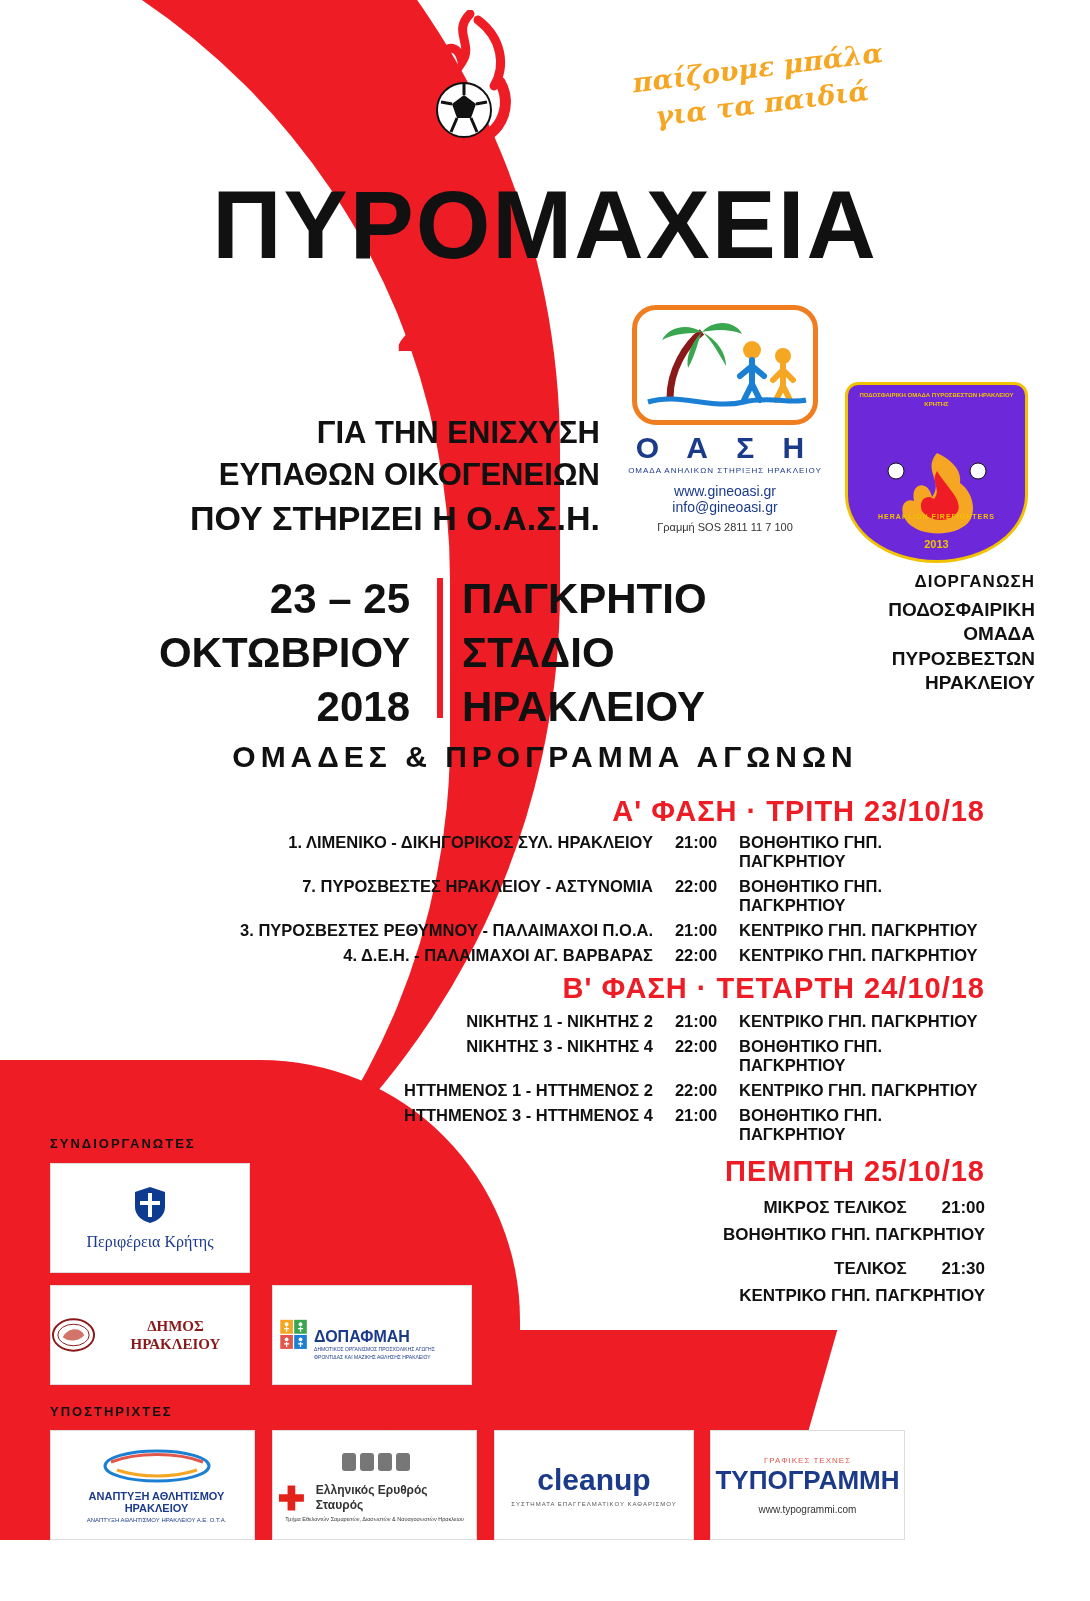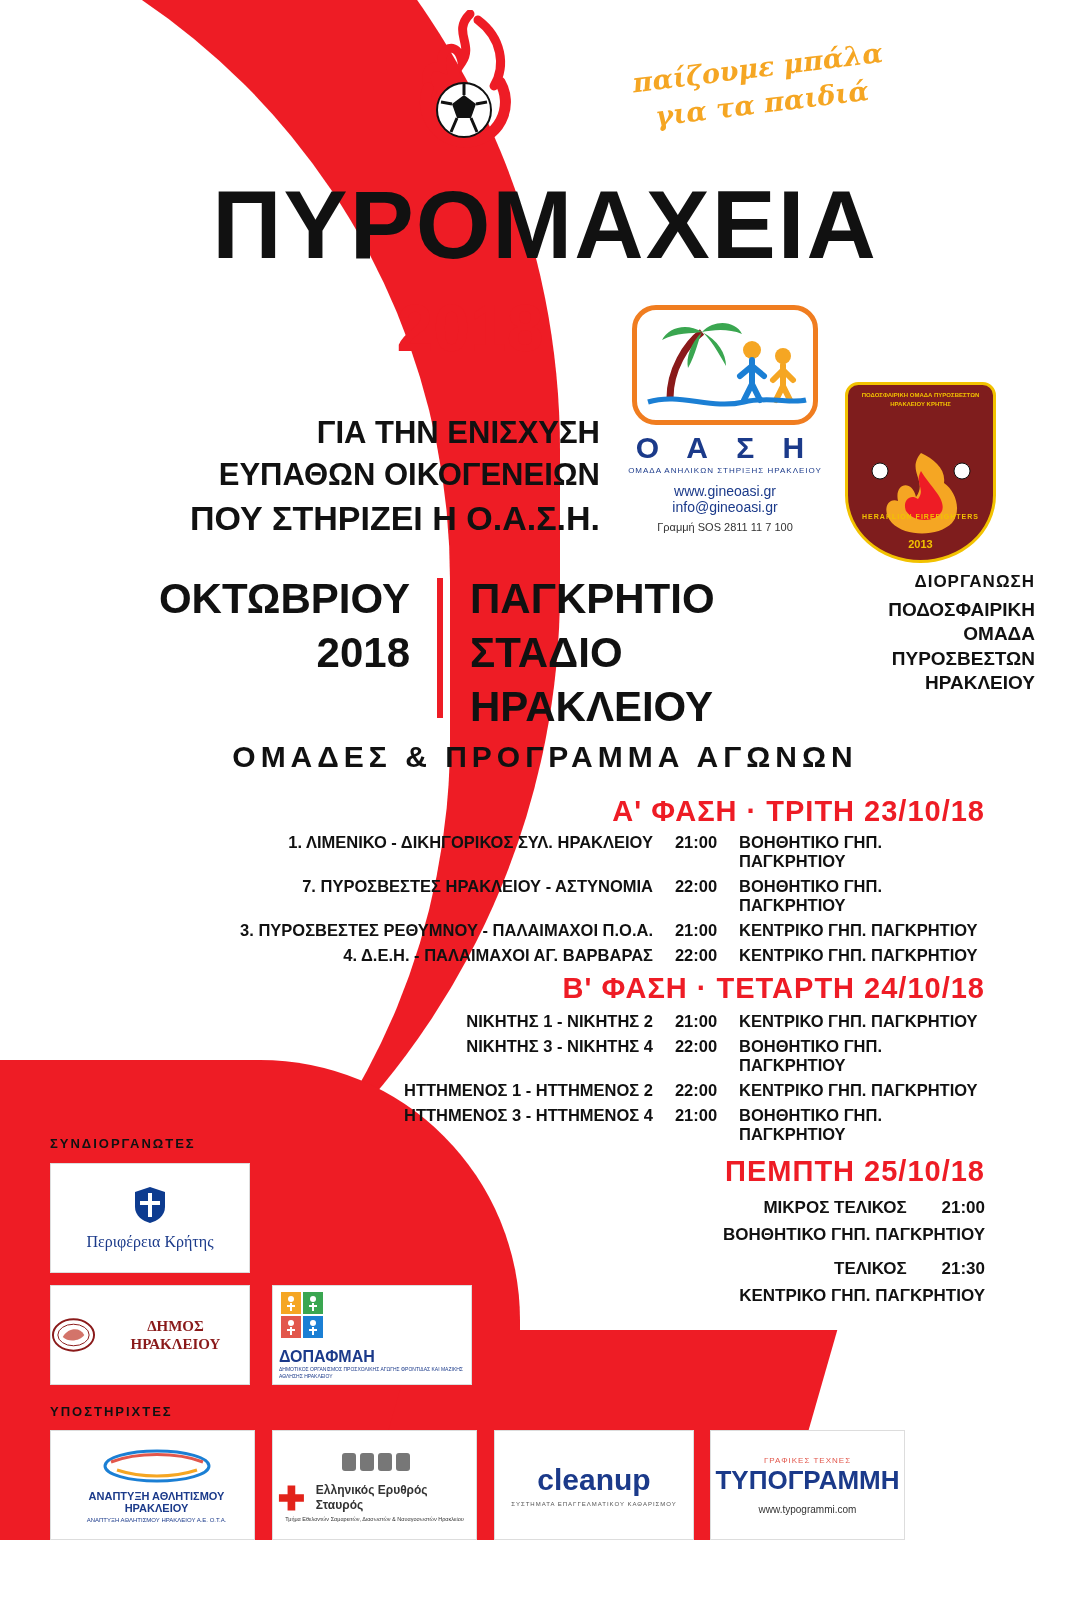--- a/index.html
+++ b/index.html
@@ -115,24 +115,24 @@
   }
   .oasi-web{font-size:14px;color:#1b3a8a;margin-top:8px;}
   .oasi-mail{font-size:14px;color:#1b3a8a;}
   .oasi-sos{font-size:11px;color:#333;margin-top:6px;}
 
   
   .badge{
     position:absolute;left:845px;top:382px;width:145px;height:185px;
   }
   .badge-shape{
-    width:145px;height:175px;background:#7f1d1d;
+    width:145px;height:175px;background:#6d28d9;
     border:3px solid #f2c200;
     border-radius:16px 16px 60% 60%/16px 16px 45% 45%;
-    position:relative;overflow:hidden;
+    position:relative;overflow:hidden;padding-left:32px;
   }
   .badge-top{
     position:absolute;top:6px;left:0;width:100%;text-align:center;
     color:#f2c200;font-size:6px;font-weight:bold;line-height:1.5;
   }
   .badge-year{
     position:absolute;bottom:10px;left:0;width:100%;text-align:center;
     color:#f2c200;font-size:11px;font-weight:bold;
   }
   .badge-mid{
@@ -145,21 +145,21 @@
 
   .dates{
     position:absolute;left:110px;top:572px;width:300px;
     text-align:right;font-weight:bold;font-size:42px;line-height:1.28;color:#111;
   }
   .vrule{
     position:absolute;left:437px;top:578px;width:6px;height:140px;background:#ee1c25;
   }
   .venue{
     position:absolute;left:462px;top:572px;width:330px;
-    font-weight:bold;font-size:42px;line-height:1.28;color:#111;margin-left:8px;
+    font-weight:bold;font-size:42px;line-height:1.28;color:#111;
   }
   .org{
     position:absolute;left:795px;top:572px;width:240px;
     text-align:right;color:#111;
   }
   .org-title{font-weight:bold;font-size:17px;letter-spacing:1px;margin-bottom:6px;}
   .org-lines{font-weight:bold;font-size:19px;line-height:1.28;}
 
   .section-head{
     position:absolute;left:0;top:740px;width:1090px;text-align:center;
@@ -263,20 +263,21 @@
         <path d="M55 24 C48 36 60 42 52 52 C44 46 36 54 40 64 C48 76 70 76 76 64 C80 52 66 42 55 24Z" fill="#ee1c25"></path>
         <circle cx="14" cy="24" r="8" fill="#ffffff" stroke="#111" stroke-width="1"></circle>
         <circle cx="96" cy="24" r="8" fill="#ffffff" stroke="#111" stroke-width="1"></circle>
       </svg>
       <div class="badge-mid" style="top:128px">HERAKLION FIREFIGHTERS</div>
       <div class="badge-year">2013</div>
     </div>
   </div>
 
   <div class="dates">
+    <div>23 – 25</div>
     <div>ΟΚΤΩΒΡΙΟΥ</div>
     <div>2018</div>
   </div>
   <div class="vrule"></div>
   <div class="venue">
     <div>ΠΑΓΚΡΗΤΙΟ</div>
     <div>ΣΤΑΔΙΟ</div>
     <div>ΗΡΑΚΛΕΙΟΥ</div>
   </div>
   <div class="org">
@@ -374,21 +375,21 @@
       <svg width="46" height="40" viewBox="0 0 46 40">
         <ellipse cx="23" cy="20" rx="21" ry="16" fill="none" stroke="#8a1a1a" stroke-width="2"></ellipse>
         <ellipse cx="23" cy="20" rx="16" ry="11" fill="none" stroke="#8a1a1a" stroke-width="1"></ellipse>
         <path d="M12 22 C18 12 30 12 34 20 C30 26 18 28 12 22Z" fill="#c0392b" opacity="0.7"></path>
       </svg>
       <div style="font-family:'Liberation Serif',serif;font-size:15px;color:#8a1a1a;font-weight:bold;line-height:1.2;text-align:center;">ΔΗΜΟΣ ΗΡΑΚΛΕΙΟΥ</div>
     </div>
   </div>
 
   <div class="logo-card" style="left:272px;top:1285px;width:200px;height:100px;">
-    <div class="lc-text" style="display:flex;align-items:flex-start;gap:6px;padding:0 6px;flex-direction:column;">
+    <div class="lc-text" style="display:flex;align-items:flex-end;gap:6px;padding:0 6px;">
       <svg width="46" height="52" viewBox="0 0 46 52">
         <rect x="2" y="2" width="20" height="22" fill="#f5a623"></rect>
         <rect x="24" y="2" width="20" height="22" fill="#3aa650"></rect>
         <rect x="2" y="26" width="20" height="22" fill="#e2574c"></rect>
         <rect x="24" y="26" width="20" height="22" fill="#1b7fd4"></rect>
         <circle cx="12" cy="9" r="3" fill="#fff"></circle>
           <path d="M12 13 v8 M8 16 h8" stroke="#fff" stroke-width="2"></path>
         <circle cx="34" cy="9" r="3" fill="#fff"></circle>
           <path d="M34 13 v8 M30 16 h8" stroke="#fff" stroke-width="2"></path>
         <circle cx="12" cy="33" r="3" fill="#fff"></circle>

